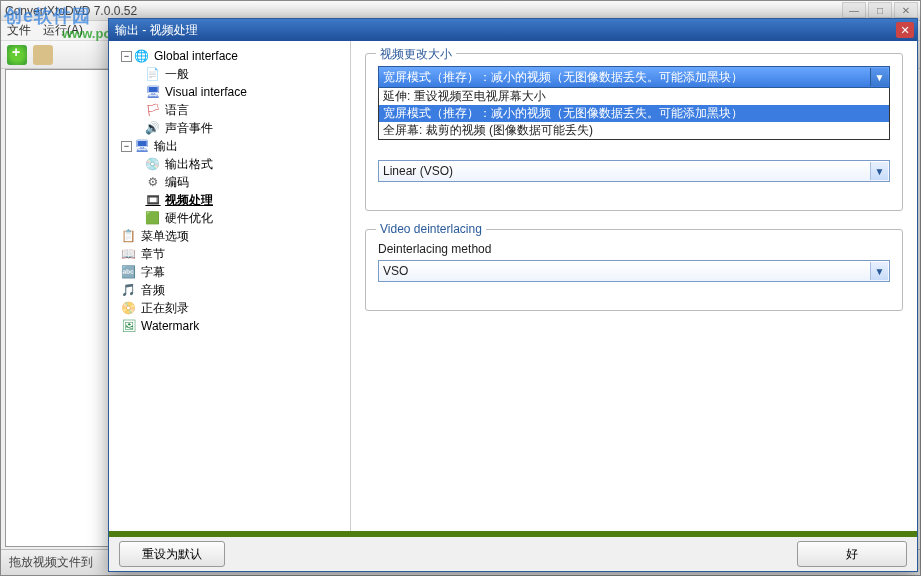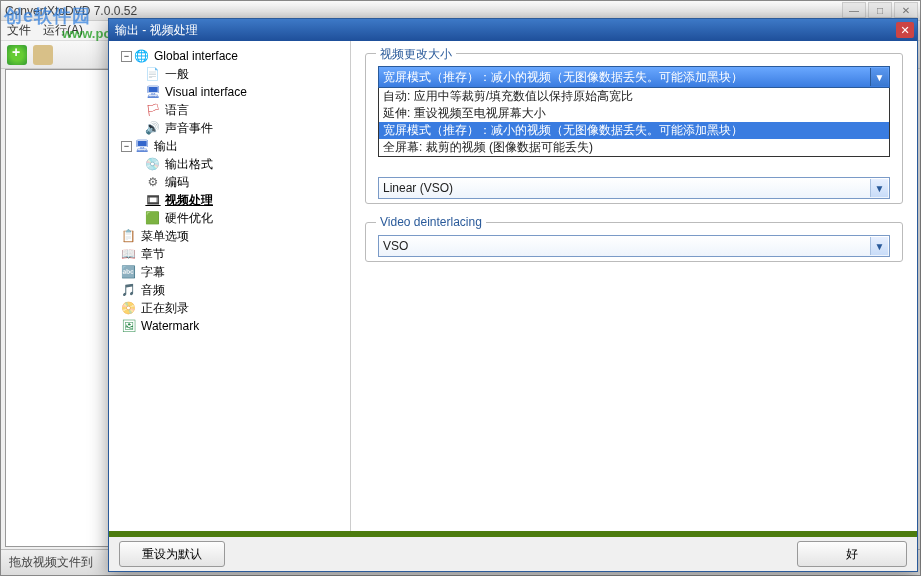--- a/index.html
+++ b/index.html
@@ -28,21 +28,21 @@
 .dialog-close { position: absolute; right: 3px; top: 3px; width: 18px; height: 16px; background: #c44; color: #fff; display: flex; align-items: center; justify-content: center; font-size: 11px; border-radius: 2px; cursor: pointer; }
 .dialog-body { flex: 1; display: flex; background: #fff; }
 .dialog-tree { width: 242px; border-right: 1px solid #ccc; padding: 6px 4px; overflow: auto; font-size: 12px; }
 .tree-item { display: flex; align-items: center; height: 18px; padding-left: 8px; cursor: pointer; color: #000; white-space: nowrap; }
 .tree-item.child { padding-left: 32px; }
 .tree-item .icn { width: 16px; height: 16px; margin-right: 4px; display: inline-flex; align-items: center; justify-content: center; font-size: 12px; }
 .tree-item.selected { font-weight: bold; text-decoration: underline; }
 .tree-toggle { width: 11px; height: 11px; border: 1px solid #888; display: inline-flex; align-items: center; justify-content: center; font-size: 9px; margin-right: 2px; background: #fff; }
 
 .dialog-content { flex: 1; padding: 12px 14px; font-size: 12px; color: #222; }
-.fieldset { border: 1px solid #bbb; border-radius: 3px; padding: 12px 12px 4px; margin-bottom: 18px; position: relative; }
+.fieldset { border: 1px solid #bbb; border-radius: 3px; padding: 12px 12px 28px; margin-bottom: 18px; position: relative; }
 .fieldset-legend { position: absolute; top: -8px; left: 10px; background: #fff; padding: 0 4px; font-size: 12px; color: #2a5a9a; }
 .field-label { margin-bottom: 4px; color: #222; }
 .combo { width: 100%; height: 22px; border: 1px solid #7a9ac7; background: linear-gradient(#fff,#eef4fc); display: flex; align-items: center; padding: 0 4px; position: relative; font-size: 12px; cursor: pointer; }
 .combo.hl { background: linear-gradient(#6aa8ff,#3a7ce0); color: #fff; border-color: #2a5a9a; }
 .combo-arrow { position: absolute; right: 1px; top: 1px; bottom: 1px; width: 18px; background: linear-gradient(#e8f0ff,#c8dcf8); border-left: 1px solid #a8c0e0; display: flex; align-items: center; justify-content: center; color: #2a5a9a; font-size: 10px; }
 .combo.hl .combo-arrow { background: linear-gradient(#5a98f0,#3a78d0); border-left-color: #2a5a9a; color: #fff; }
 
 .dropdown-list { border: 1px solid #333; background: #fff; margin-top: -1px; }
 .dropdown-item { height: 17px; padding: 0 4px; display: flex; align-items: center; font-size: 12px; cursor: pointer; }
 .dropdown-item.sel { background: #3a7ce0; color: #fff; }
@@ -182,34 +182,34 @@
     <div class="dialog-content">
 
       <div class="fieldset">
         <div class="fieldset-legend">视频更改大小</div>
 
         <div class="combo hl">
           <span>宽屏模式（推存）：减小的视频（无图像数据丢失。可能添加黑块）</span>
           <div class="combo-arrow">▼</div>
         </div>
         <div class="dropdown-list">
-          <div class="dropdown-item">自动: 应用中等裁剪/填充数值以保持原始高宽比</div>
           <div class="dropdown-item">延伸: 重设视频至电视屏幕大小</div>
           <div class="dropdown-item sel">宽屏模式（推存）：减小的视频（无图像数据丢失。可能添加黑块）</div>
           <div class="dropdown-item">全屏幕: 裁剪的视频 (图像数据可能丢失)</div>
         </div>
 
         <div class="combo spacer-combo">
           <span>Linear (VSO)</span>
           <div class="combo-arrow">▼</div>
         </div>
       </div>
 
       <div class="fieldset">
         <div class="fieldset-legend">Video deinterlacing</div>
+        <div class="field-label">Deinterlacing method</div>
         <div class="combo">
           <span>VSO</span>
           <div class="combo-arrow">▼</div>
         </div>
       </div>
 
     </div>
   </div>
 
   <div class="dialog-footer">

